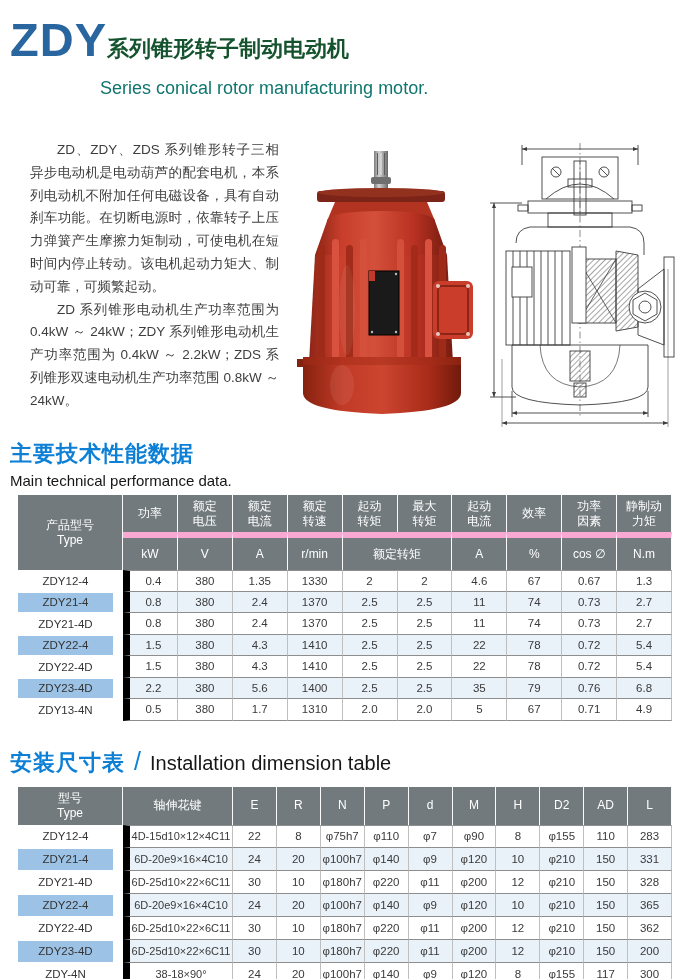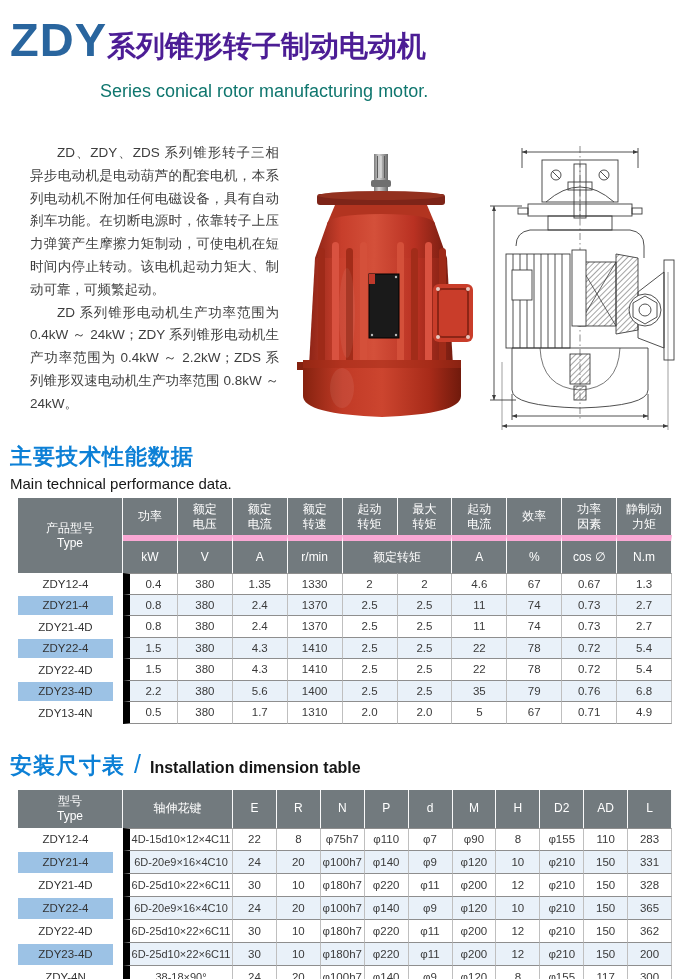--- a/index.html
+++ b/index.html
@@ -3,37 +3,37 @@
 <meta charset="utf-8">
 <style>
   html,body{margin:0;padding:0;}
   body{width:678px;height:979px;background:#fff;overflow:hidden;
        font-family:"Liberation Sans","DejaVu Sans",sans-serif;}
   .page{position:relative;width:678px;height:979px;background:#fff;}
 
   
   .title-row{display:flex;align-items:baseline;margin:16px 0 0 10px;}
   .series{font-size:47px;font-weight:800;color:#29659e;line-height:1;letter-spacing:1px;}
-  .title-zh{font-size:29px;font-weight:700;color:#4c1d95;}
+  .title-zh{font-size:22px;font-weight:700;color:#14532d;}
   .subtitle{margin:14px 0 0 100px;font-size:18px;color:#0f766e;}
 
   
   .intro-row{display:flex;margin-top:40px;height:296px;}
   .intro{width:257px;margin-left:30px;font-size:13.5px;line-height:22.8px;
          color:#3e3e3e;text-align:justify;}
   .intro p{margin:0;text-indent:2em;}
   .photo{width:190px;height:280px;margin-left:8px;margin-top:6px;}
   .draw{width:196px;height:290px;margin-left:5px;margin-top:0;}
 
   
   .h2zh{font-size:22px;font-weight:700;color:#0d80d6;margin:4px 0 0 10px;letter-spacing:1px;}
   .h2en{font-size:15px;color:#161616;margin:3px 0 0 10px;}
   .h2line{display:flex;align-items:baseline;gap:9px;margin:26px 0 9px 10px;}
   .h2line .slash{font-size:25px;color:#0d80d6;font-weight:400;}
-  .h2en2{font-size:16px;color:#161616;font-weight:bold;}
+  .h2en2{font-size:20px;color:#161616;}
 
   
   .grid{display:grid;width:654px;margin-left:18px;}
   .perf{margin-top:6px;grid-template-columns:105px repeat(10,1fr);
         grid-template-rows:37px 38px repeat(7,21.5px);}
   .dim{margin-top:8px;grid-template-columns:105px 110px repeat(10,1fr);
        grid-template-rows:38px repeat(7,23px);}
   .ph{background:#727a7e;color:#fff;display:flex;align-items:center;justify-content:center;
       text-align:center;font-size:12px;line-height:1.2;white-space:pre-line;
       border-right:1px solid #fafafa;}

